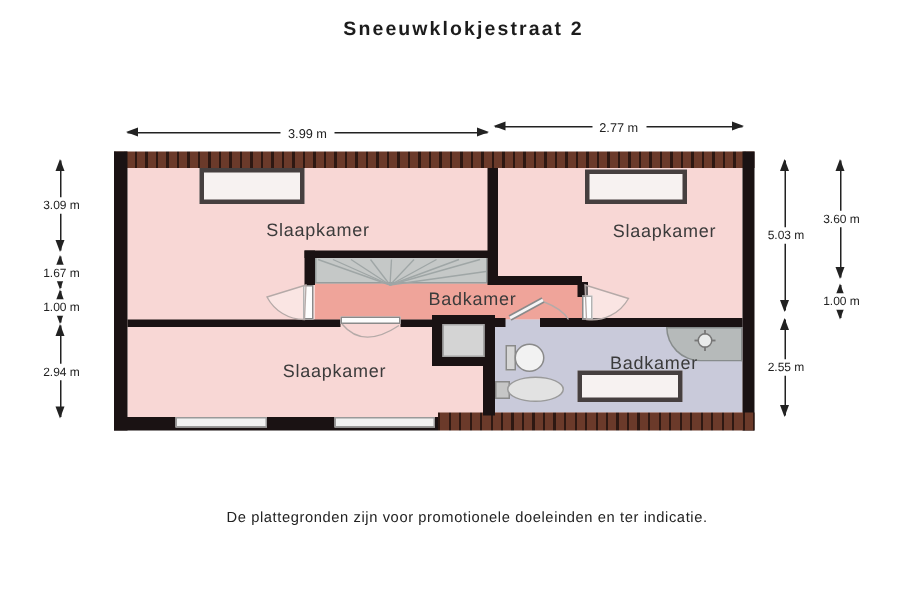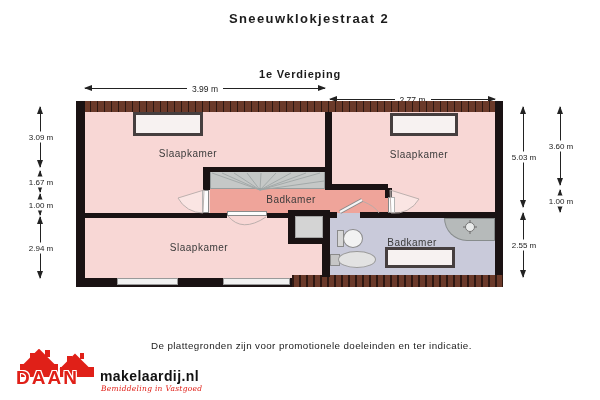--- a/index.html
+++ b/index.html
@@ -2,21 +2,21 @@
 <html><head>
 <meta charset="utf-8">
 <style>
   html,body{margin:0;padding:0;background:#fff;}
   #stage{position:relative;width:600px;height:400px;background:#fff;overflow:hidden;
          font-family:"Liberation Sans","DejaVu Sans",sans-serif;color:#222;}
   .abs{position:absolute;box-sizing:border-box;}
   
   .title{left:9px;top:11px;width:100%;text-align:center;font-size:13px;font-weight:bold;letter-spacing:1.4px;color:#1c1c1c;}
   .floorlabel{left:0;top:68px;width:100%;text-align:center;font-size:11px;font-weight:bold;letter-spacing:.8px;color:#1c1c1c;}
-  .rlabel{font-size:10px;color:#3b3b3b;letter-spacing:.5px;transform:translate(-50%,-50%);white-space:nowrap;}
+  .rlabel{font-size:12px;color:#3b3b3b;letter-spacing:.5px;transform:translate(-50%,-50%);white-space:nowrap;margin-left:24px;}
   
   .dimh{border-top:1px solid #222;height:0;}
   .dimh .ah-l{position:absolute;left:-1px;top:-4px;width:0;height:0;border-top:3.5px solid transparent;border-bottom:3.5px solid transparent;border-right:8px solid #222;}
   .dimh .ah-r{position:absolute;right:-1px;top:-4px;width:0;height:0;border-top:3.5px solid transparent;border-bottom:3.5px solid transparent;border-left:8px solid #222;}
   .dimh .dlabel{position:absolute;left:50%;top:-5px;transform:translateX(-50%);background:#fff;padding:0 5px;font-size:8.5px;color:#222;white-space:nowrap;}
   .dimv{border-left:1px solid #222;width:0;}
   .dimv .ah-t{position:absolute;top:-1px;left:-4px;width:0;height:0;border-left:3.5px solid transparent;border-right:3.5px solid transparent;border-bottom:8px solid #222;}
   .dimv .ah-b{position:absolute;bottom:-1px;left:-4px;width:0;height:0;border-left:3.5px solid transparent;border-right:3.5px solid transparent;border-top:8px solid #222;}
   .dimv .dlabel{position:absolute;top:50%;left:0;transform:translate(-50%,-50%);background:#fff;padding:1px 2px;font-size:8px;color:#222;white-space:nowrap;}
   
@@ -45,28 +45,27 @@
   .domain{font-size:14px;font-weight:bold;letter-spacing:.4px;color:#111;}
   .tagline{font-size:7.5px;font-style:italic;color:#e02018;font-family:"DejaVu Serif","Liberation Serif",serif;letter-spacing:.3px;}
   svg{display:block;}
 </style>
 </head>
 <body>
 
 <div id="stage">
 
   <div class="abs title">Sneeuwklokjestraat 2</div>
-  <div class="abs floorlabel">1e Verdieping</div>
 
   <div class="abs dimh" style="left:85px;top:88px;width:240px;">
     <div class="ah-l"></div>
     <div class="ah-r"></div>
     <span class="dlabel">3.99 m</span>
   </div>
-  <div class="abs dimh" style="left:330px;top:99px;width:165px;">
+  <div class="abs dimh" style="left:330px;top:84px;width:165px;">
     <div class="ah-l"></div>
     <div class="ah-r"></div>
     <span class="dlabel">2.77 m</span>
   </div>
 
   <div class="abs dimv" style="left:40px;top:107px;height:60px;">
     <div class="ah-t"></div>
       <div class="ah-b"></div>
     <span class="dlabel">3.09 m</span>
   </div>
@@ -186,29 +185,14 @@
   <div class="abs rlabel" style="left:188px;top:153px;">Slaapkamer</div>
   <div class="abs rlabel" style="left:419px;top:154px;">Slaapkamer</div>
   <div class="abs rlabel" style="left:199px;top:247px;">Slaapkamer</div>
   <div class="abs rlabel" style="left:291px;top:199px;">Badkamer</div>
   <div class="abs rlabel" style="left:412px;top:242px;">Badkamer</div>
 
   <div class="abs disclaimer">
     <div>De plattegronden zijn voor promotionele doeleinden en ter indicatie.</div>
   </div>
 
-  <div class="abs" style="left:14px;top:349px;width:230px;height:48px;">
-    <div class="abs" style="left:0;top:0;width:86px;height:28px;overflow:hidden;">
-      <div class="abs logo-red" style="left:16px;top:4px;width:5px;height:7px;"></div>
-      <div class="abs logo-red" style="left:31px;top:1px;width:5px;height:7px;"></div>
-      <div class="abs roof" style="left:12px;top:5px;width:26px;height:26px;"></div>
-      <div class="abs logo-red" style="left:6px;top:15px;width:38px;height:13px;"></div>
-      <div class="abs logo-red" style="left:53px;top:7px;width:5px;height:6px;"></div>
-      <div class="abs logo-red" style="left:66px;top:4px;width:4px;height:6px;"></div>
-      <div class="abs roof" style="left:50px;top:9px;width:22px;height:22px;"></div>
-      <div class="abs logo-red" style="left:46px;top:18px;width:34px;height:10px;"></div>
-    </div>
-    <div class="abs brand" style="left:2px;top:18px;">DAAN</div>
-    <div class="abs domain" style="left:86px;top:19px;">makelaardij.nl</div>
-    <div class="abs tagline" style="left:87px;top:35px;">Bemiddeling in Vastgoed</div>
-  </div>
 
 </div>
 
 </body></html>

